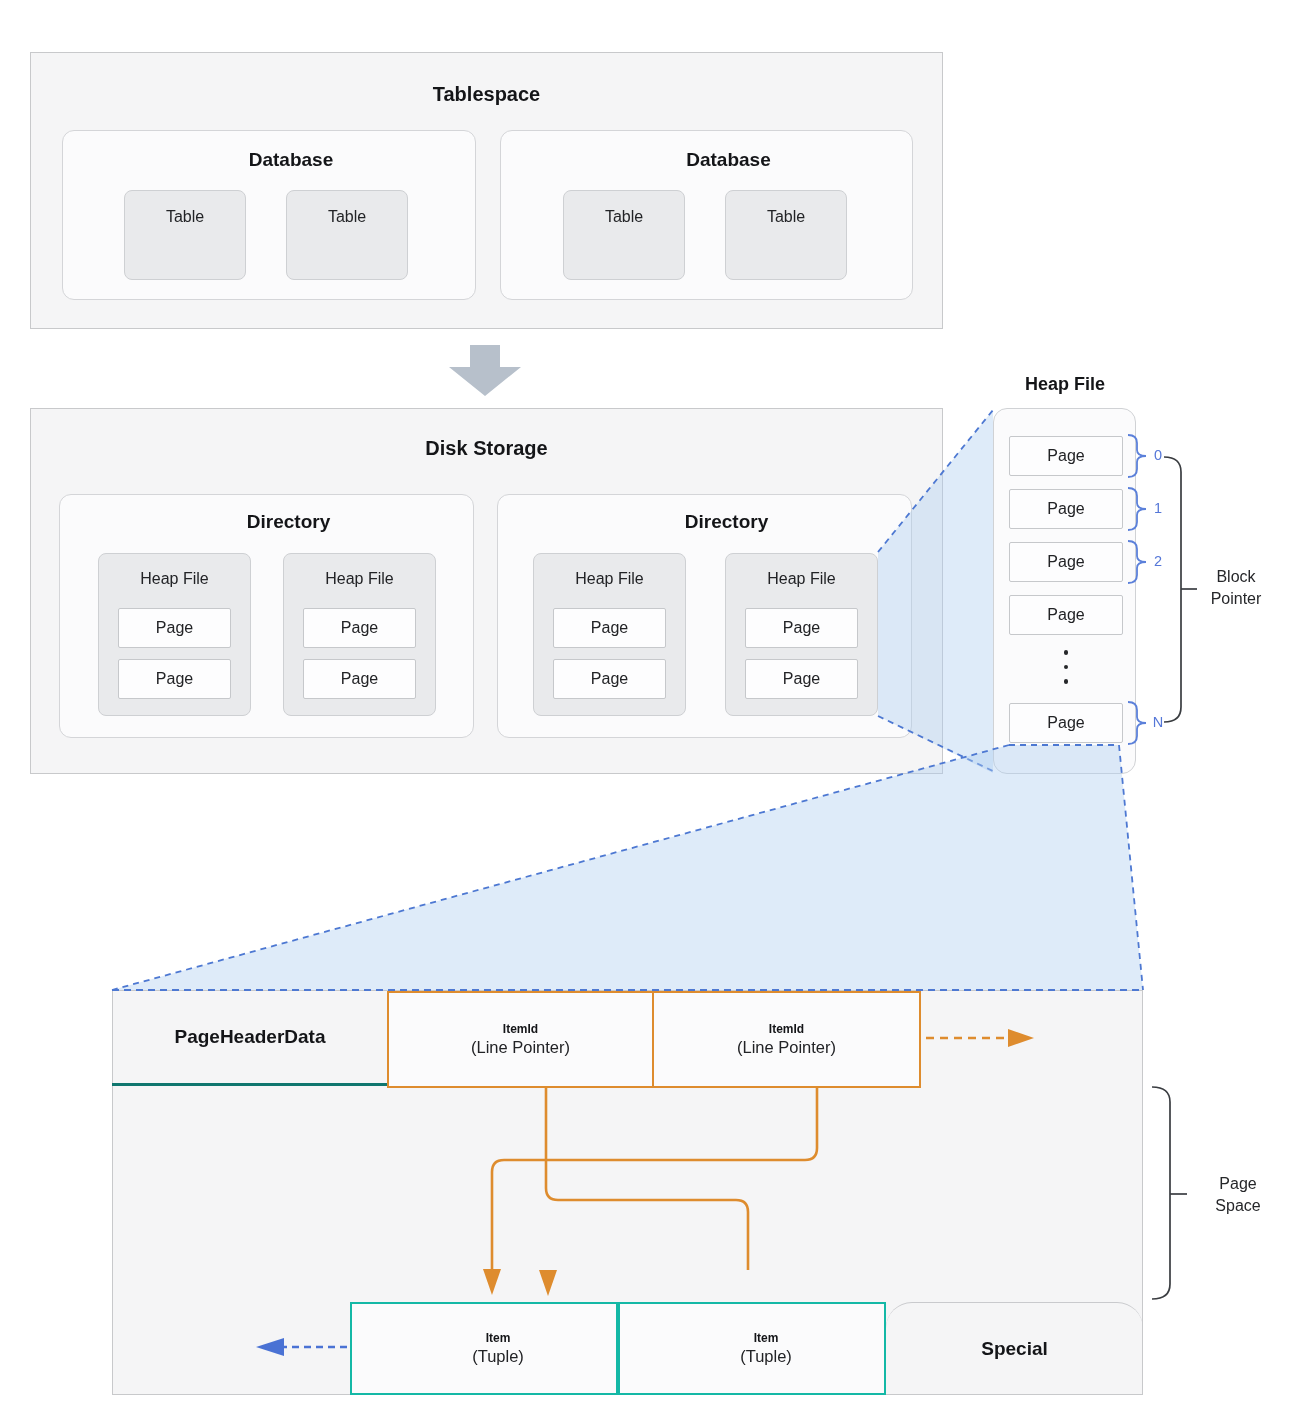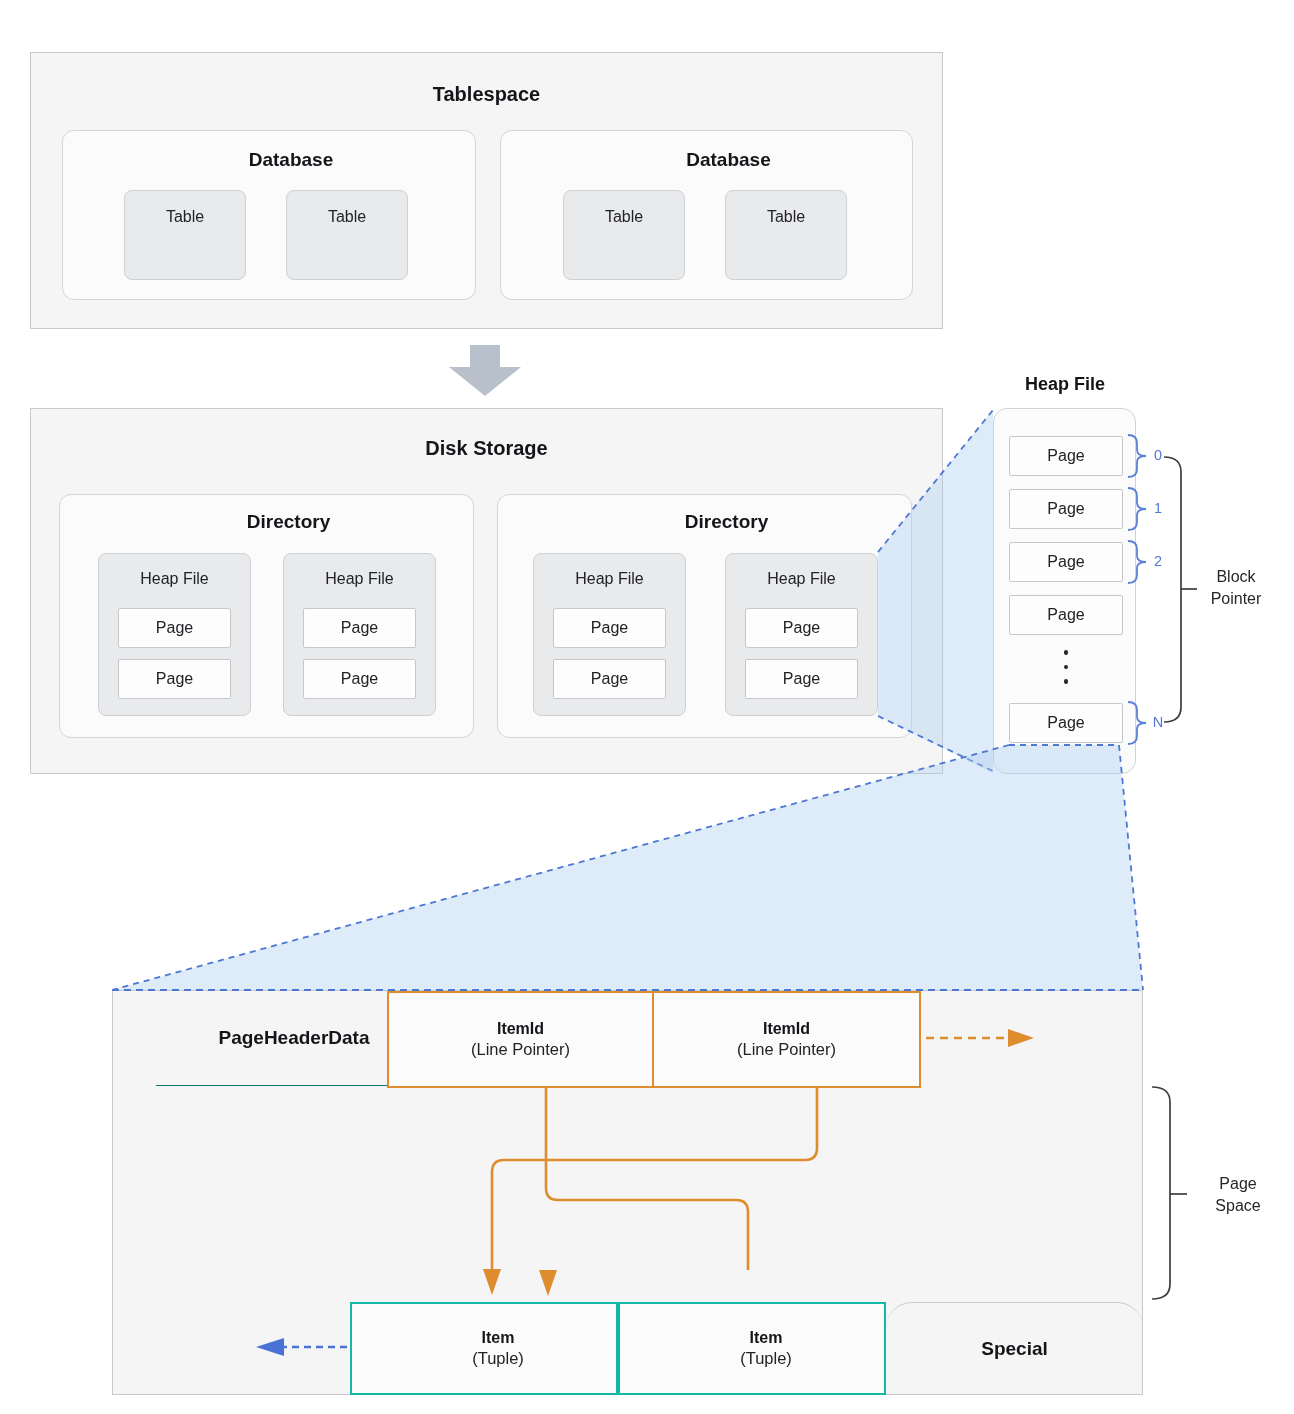--- a/index.html
+++ b/index.html
@@ -15,24 +15,24 @@
   .round-title{text-align:center;font-weight:bold;font-size:19px;color:#141518;}
   .unit{background:#e9eaec;border:1px solid #ced0d3;border-radius:8px;text-align:center;font-size:16px;color:#222326;}
   .pagebox{background:#fdfdfe;border:1px solid #c6c8cb;border-radius:2px;text-align:center;font-size:16px;color:#222326;line-height:38px;}
   .heapcol{background:#fbfbfc;border:1px solid #d0d2d5;border-radius:14px;}
   .col-title{text-align:center;font-weight:bold;font-size:18px;color:#141518;}
   .bignum{color:#5577d8;font-size:14.5px;text-align:center;}
   .side-label{font-size:16px;color:#26272a;text-align:center;line-height:1.35;}
   .cell{display:flex;flex-direction:column;align-items:center;justify-content:center;background:#fbfbfc;}
   .cell-orange{border:2.5px solid #de8c2e;}
   .cell-blue{border:2px solid #14b8a6;padding-left:28px;}
-  .cell-title{font-weight:bold;font-size:16px;color:#141518;}
+  .cell-title{font-weight:bold;font-size:12px;color:#141518;}
   .cell-sub{font-size:16.5px;color:#222326;margin-top:2px;}
   .plain-cell{display:flex;align-items:center;justify-content:center;font-weight:bold;font-size:19px;color:#141518;}
-  .hdr-cell{border-bottom:1px solid #0f766e;margin-left:44px;}
+  .hdr-cell{border-bottom:3px solid #0f766e;}
   .spc-cell{border-top:1px solid #c9cacd;}
   .dots{display:flex;flex-direction:column;align-items:center;gap:10px;}
   .dot{width:4.5px;height:4.5px;border-radius:50%;background:#26272a;}
   svg.overlay{position:absolute;left:0;top:0;pointer-events:none;}
 </style>
 </head>
 <body>
 
 <div class="canvas">
 

